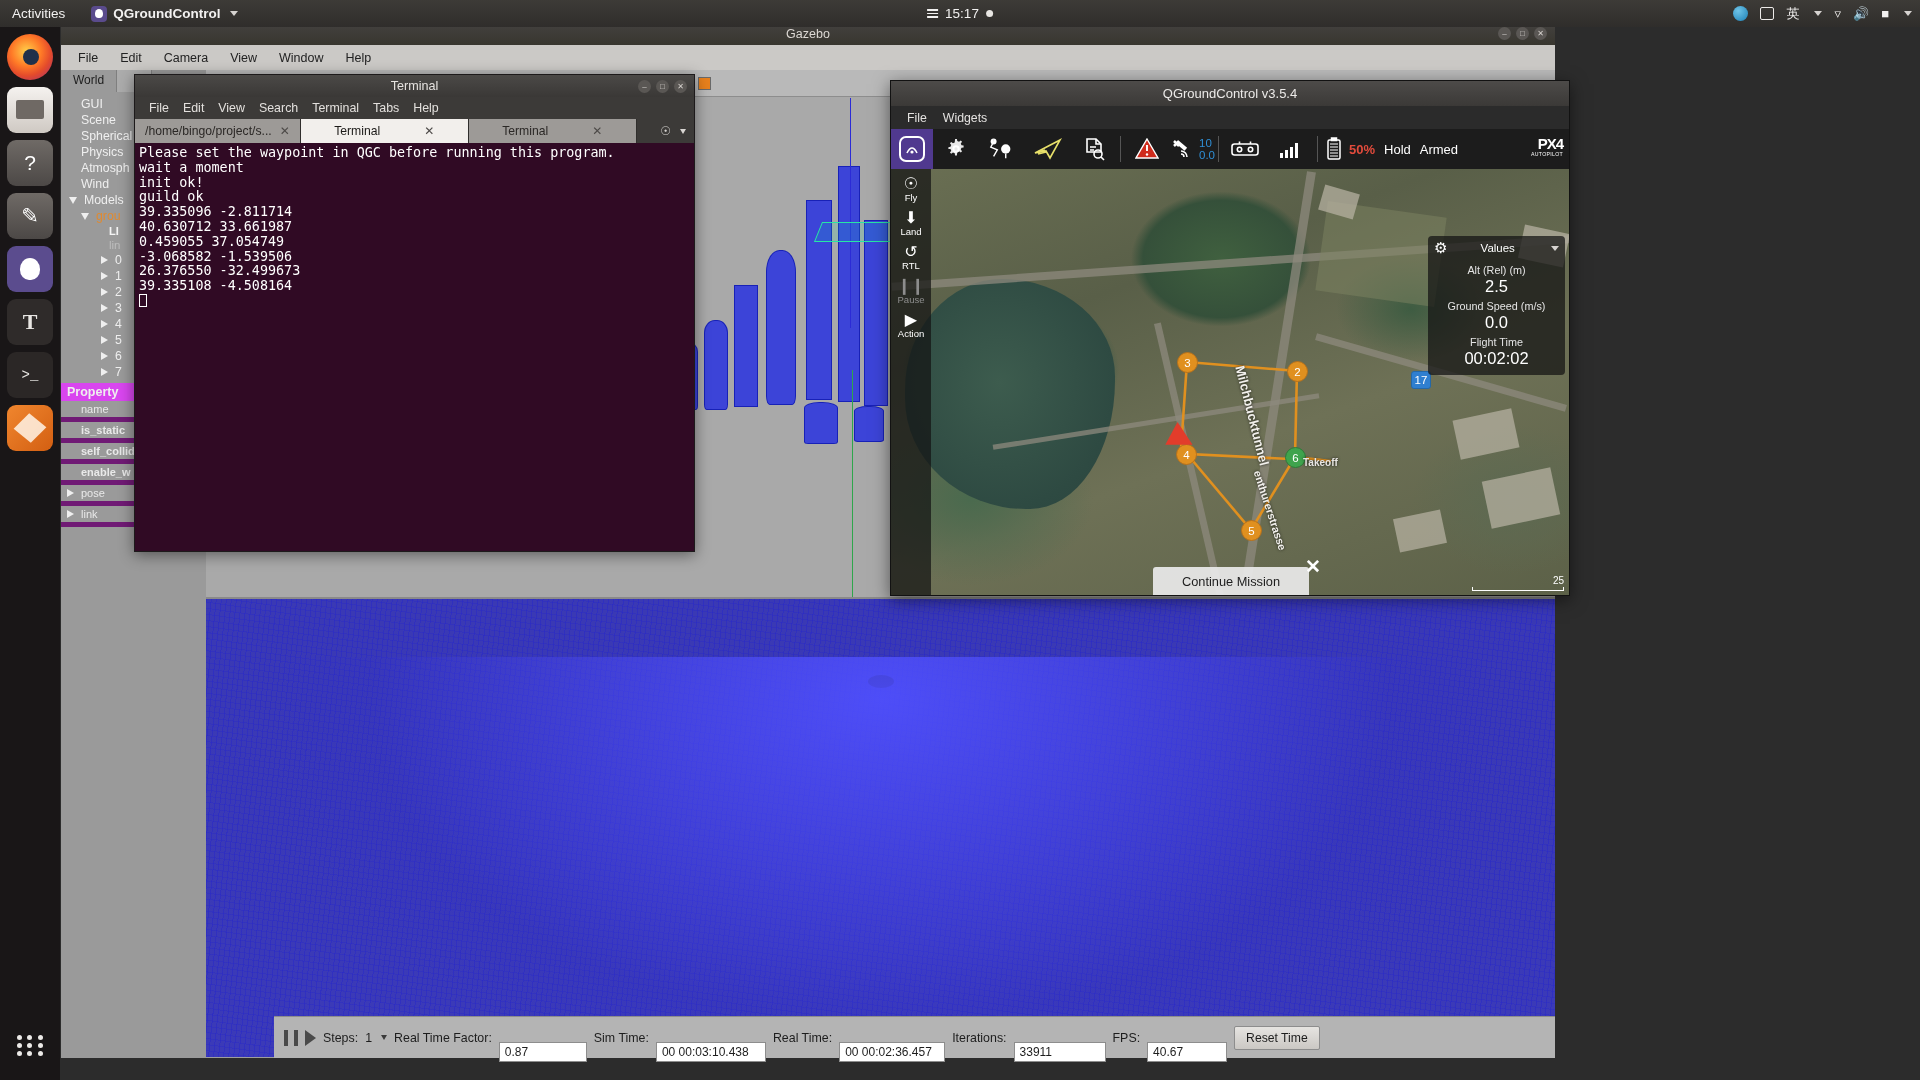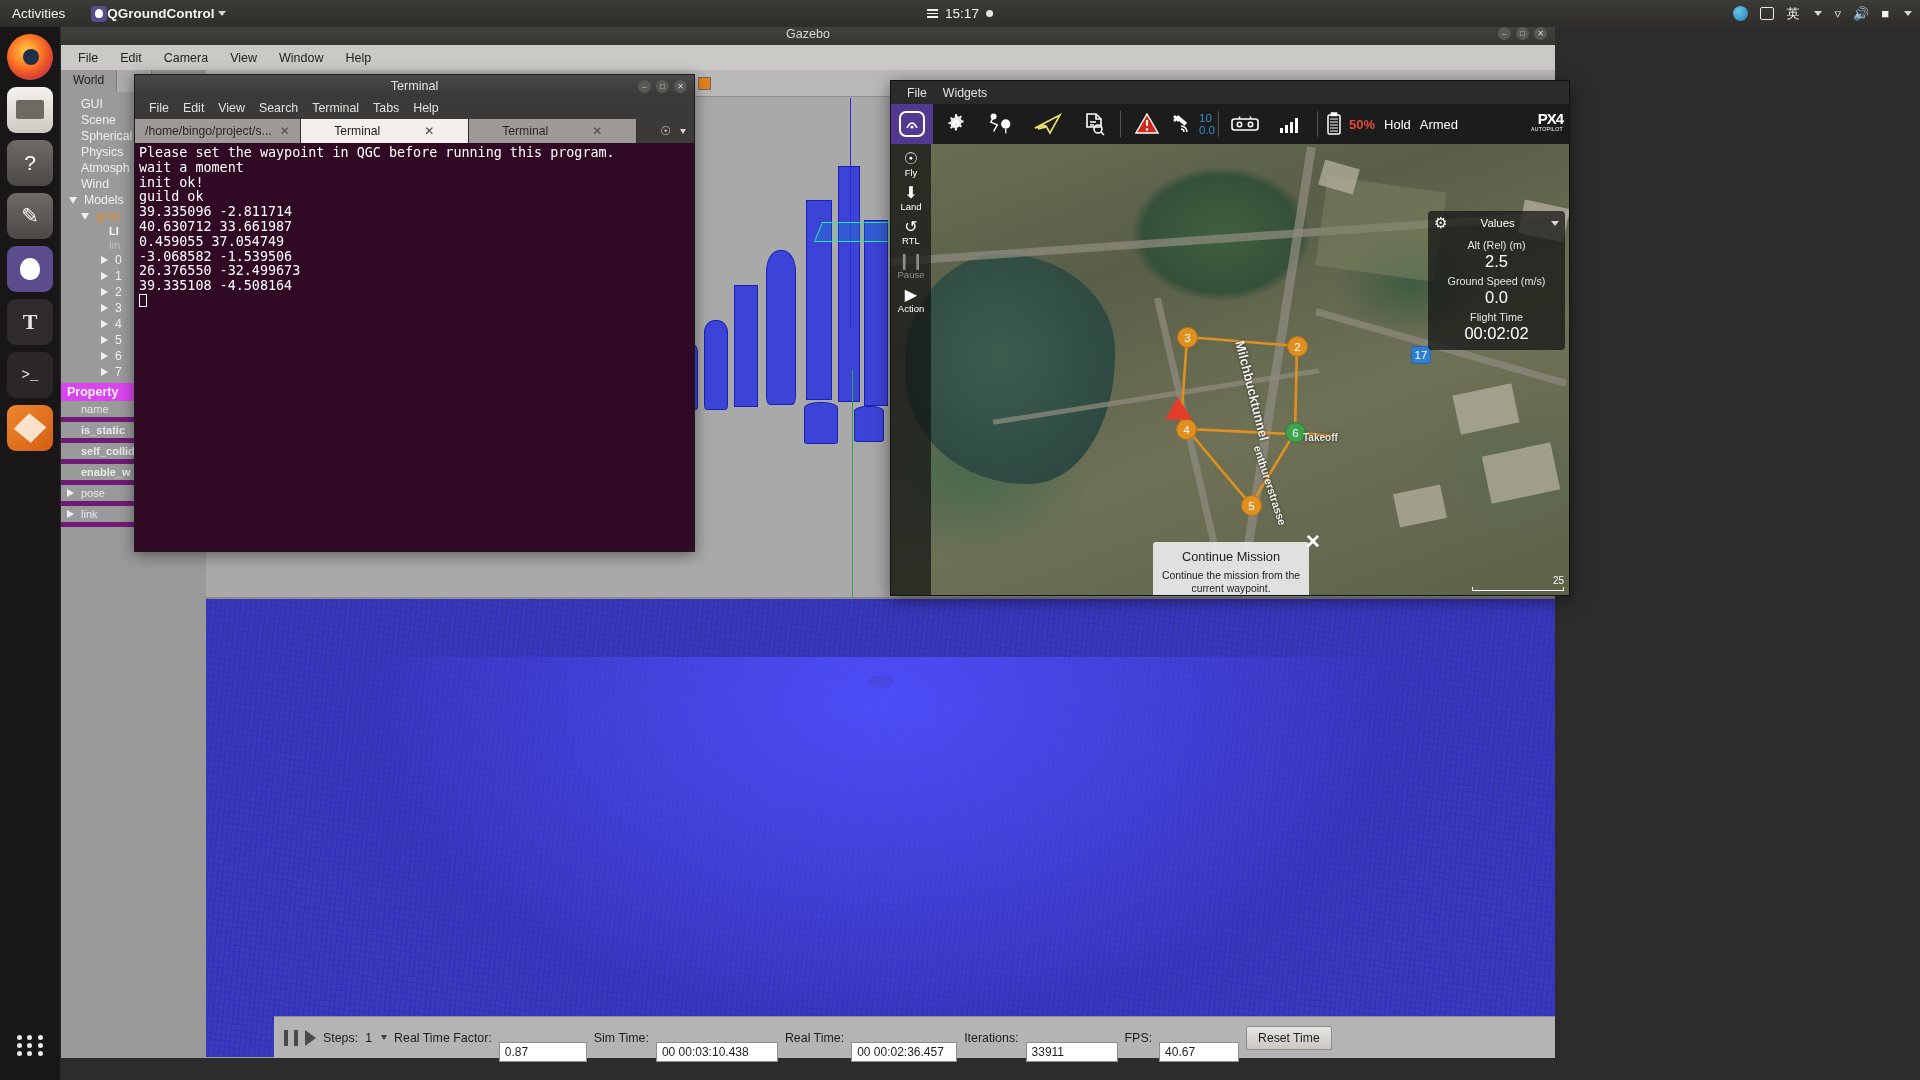--- a/index.html
+++ b/index.html
@@ -11,21 +11,21 @@
   }
 
   
   #ubuntu-topbar{
     position:absolute; left:0; top:0; width:1920px; height:27px;
     background:linear-gradient(#3d3b37,#2f2d2b);
     display:flex; align-items:center; color:#f2f1f0; font-size:13.5px;
     z-index:60;
   }
   #ubuntu-topbar .activities{ margin-left:12px; }
-  #ubuntu-topbar .appname{ margin-left:26px; display:flex; align-items:center; font-weight:bold;}
+  #ubuntu-topbar .appname{ margin-left:26px; display:flex; align-items:center; gap:6px; font-weight:bold;}
   .qgc-logo{
     width:16px;height:16px;border-radius:4px;
     background:#5a4b8c; position:relative; display:inline-block;
   }
   .qgc-logo::after{
     content:""; position:absolute; left:4px; top:3px; width:8px;height:9px;
     background:#ffffff; border-radius:50% 50% 45% 45%;
   }
   .caret-down{
     width:0;height:0;border-left:4px solid transparent;border-right:4px solid transparent;
@@ -531,21 +531,21 @@
 
   <div id="gz-status">
     <span class="pause-ic"></span>
     <span class="step-ic"></span>
     <span>Steps:</span>
     <span>1</span>
     <span class="mini-caret"></span>
     <span>Real Time Factor:</span>
     <span class="stat-field" style="width:88px">0.87</span>
     <span>Sim Time:</span>
-    <span class="stat-field" style="width:122px">00 00:03:10.438</span>
+    <span class="stat-field" style="width:110px">00 00:03:10.438</span>
     <span>Real Time:</span>
     <span class="stat-field" style="width:106px">00 00:02:36.457</span>
     <span>Iterations:</span>
     <span class="stat-field" style="width:92px">33911</span>
     <span>FPS:</span>
     <span class="stat-field" style="width:80px">40.67</span>
     <span class="stat-btn">Reset Time</span>
   </div>
 </div>
 
@@ -592,20 +592,23 @@
 39.335096 -2.811714
 40.630712 33.661987
 0.459055 37.054749
 -3.068582 -1.539506
 26.376550 -32.499673
 39.335108 -4.508164</span>
 <span class="term-cursor"></span></div>
 </div>
 
 <div id="qgc">
+  <div id="qgc-title">
+    <span>QGroundControl v3.5.4</span>
+  </div>
   <div id="qgc-menu">
     <span>File</span>
     <span>Widgets</span>
   </div>
 
   <div id="qgc-toolbar">
     <div class="qgc-home">
       <div class="ring">
         <svg width="16" height="16" viewBox="0 0 16 16">
             <path d="M3 12 Q8 2 13 12" stroke="#fff" stroke-width="1.6" fill="none"></path>

